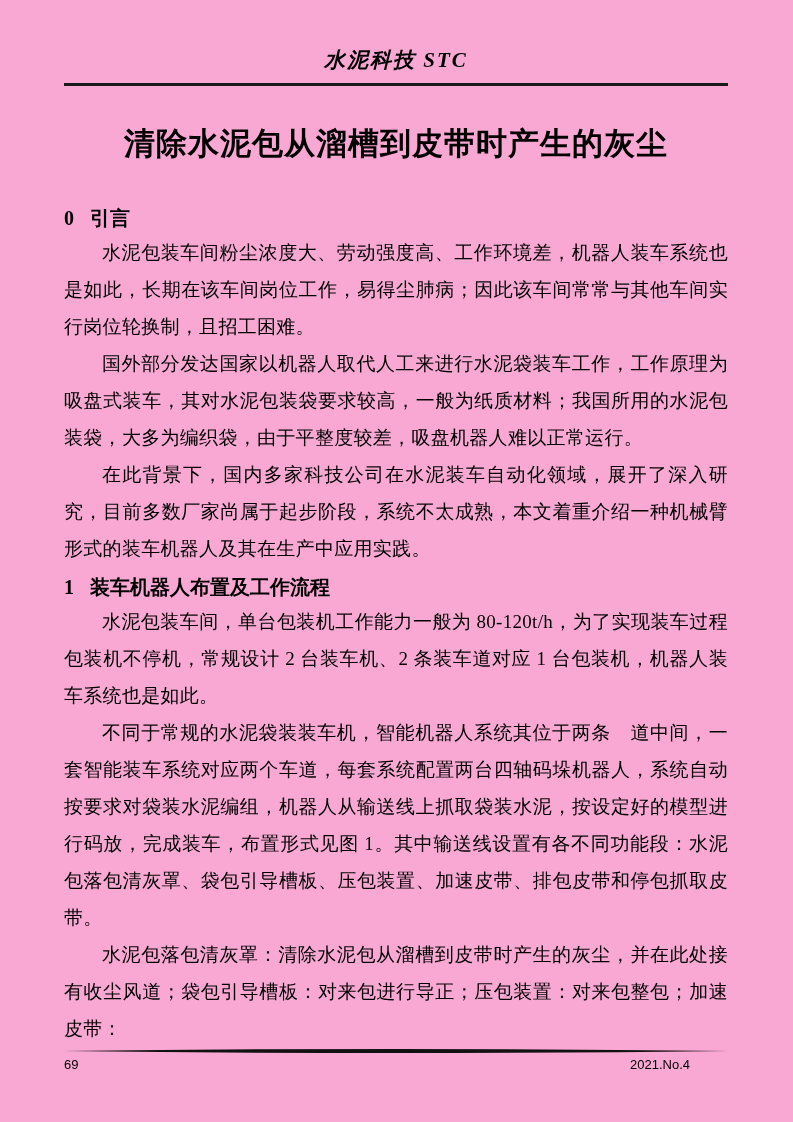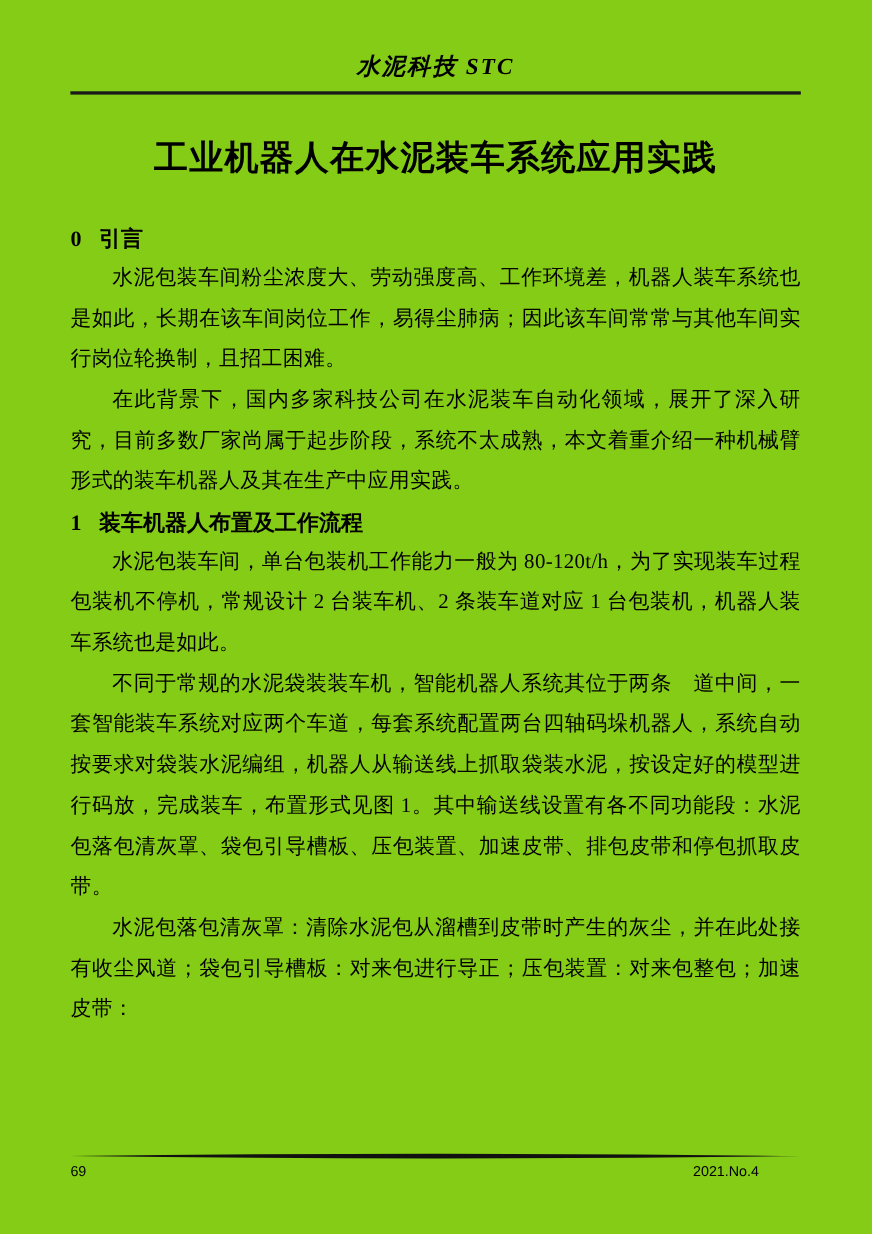--- a/index.html
+++ b/index.html
@@ -4,21 +4,21 @@
 <style>
   html, body {
     margin: 0;
     padding: 0;
     background: #ffffff;
   }
   .page {
     position: relative;
     width: 793px;
     height: 1122px;
-    background: #84cc16;
+    background: #f9a8d4;
     overflow: hidden;
     font-family: "Liberation Serif", "DejaVu Serif", serif;
     color: #000000;
   }
   .content {
     padding: 0 65px 0 64px;
   }
   
   .journal-header {
     padding-top: 46px;
@@ -118,29 +118,30 @@
 </head>
 <body>
 
 <div class="page">
   <div class="content">
 
     <div class="journal-header">水泥科技 STC</div>
 
     <div class="header-rule"></div>
 
-    <h1 class="article-title" style="margin:36px 0 0 0;">工业机器人在水泥装车系统应用实践</h1>
+    <h1 class="article-title" style="margin:36px 0 0 0;">清除水泥包从溜槽到皮带时产生的灰尘</h1>
 
 
 
     <div class="section-heading">
       <span class="sec-num">0</span><span>引言</span>
     </div>
 
     <p class="body-par">水泥包装车间粉尘浓度大、劳动强度高、工作环境差，机器人装车系统也是如此，长期在该车间岗位工作，易得尘肺病；因此该车间常常与其他车间实行岗位轮换制，且招工困难。</p>
+    <p class="body-par">国外部分发达国家以机器人取代人工来进行水泥袋装车工作，工作原理为吸盘式装车，其对水泥包装袋要求较高，一般为纸质材料；我国所用的水泥包装袋，大多为编织袋，由于平整度较差，吸盘机器人难以正常运行。</p>
     <p class="body-par">在此背景下，国内多家科技公司在水泥装车自动化领域，展开了深入研究，目前多数厂家尚属于起步阶段，系统不太成熟，本文着重介绍一种机械臂形式的装车机器人及其在生产中应用实践。</p>
 
     <div class="section-heading second">
       <span class="sec-num">1</span><span>装车机器人布置及工作流程</span>
     </div>
 
     <p class="body-par">水泥包装车间，单台包装机工作能力一般为 80-120t/h，为了实现装车过程包装机不停机，常规设计 2 台装车机、2 条装车道对应 1 台包装机，机器人装车系统也是如此。</p>
     <p class="body-par">不同于常规的水泥袋装装车机，智能机器人系统其位于两条　道中间，一套智能装车系统对应两个车道，每套系统配置两台四轴码垛机器人，系统自动按要求对袋装水泥编组，机器人从输送线上抓取袋装水泥，按设定好的模型进行码放，完成装车，布置形式见图 1。其中输送线设置有各不同功能段：水泥包落包清灰罩、袋包引导槽板、压包装置、加速皮带、排包皮带和停包抓取皮带。</p>
     <p class="body-par">水泥包落包清灰罩：清除水泥包从溜槽到皮带时产生的灰尘，并在此处接有收尘风道；袋包引导槽板：对来包进行导正；压包装置：对来包整包；加速皮带：</p>
 

